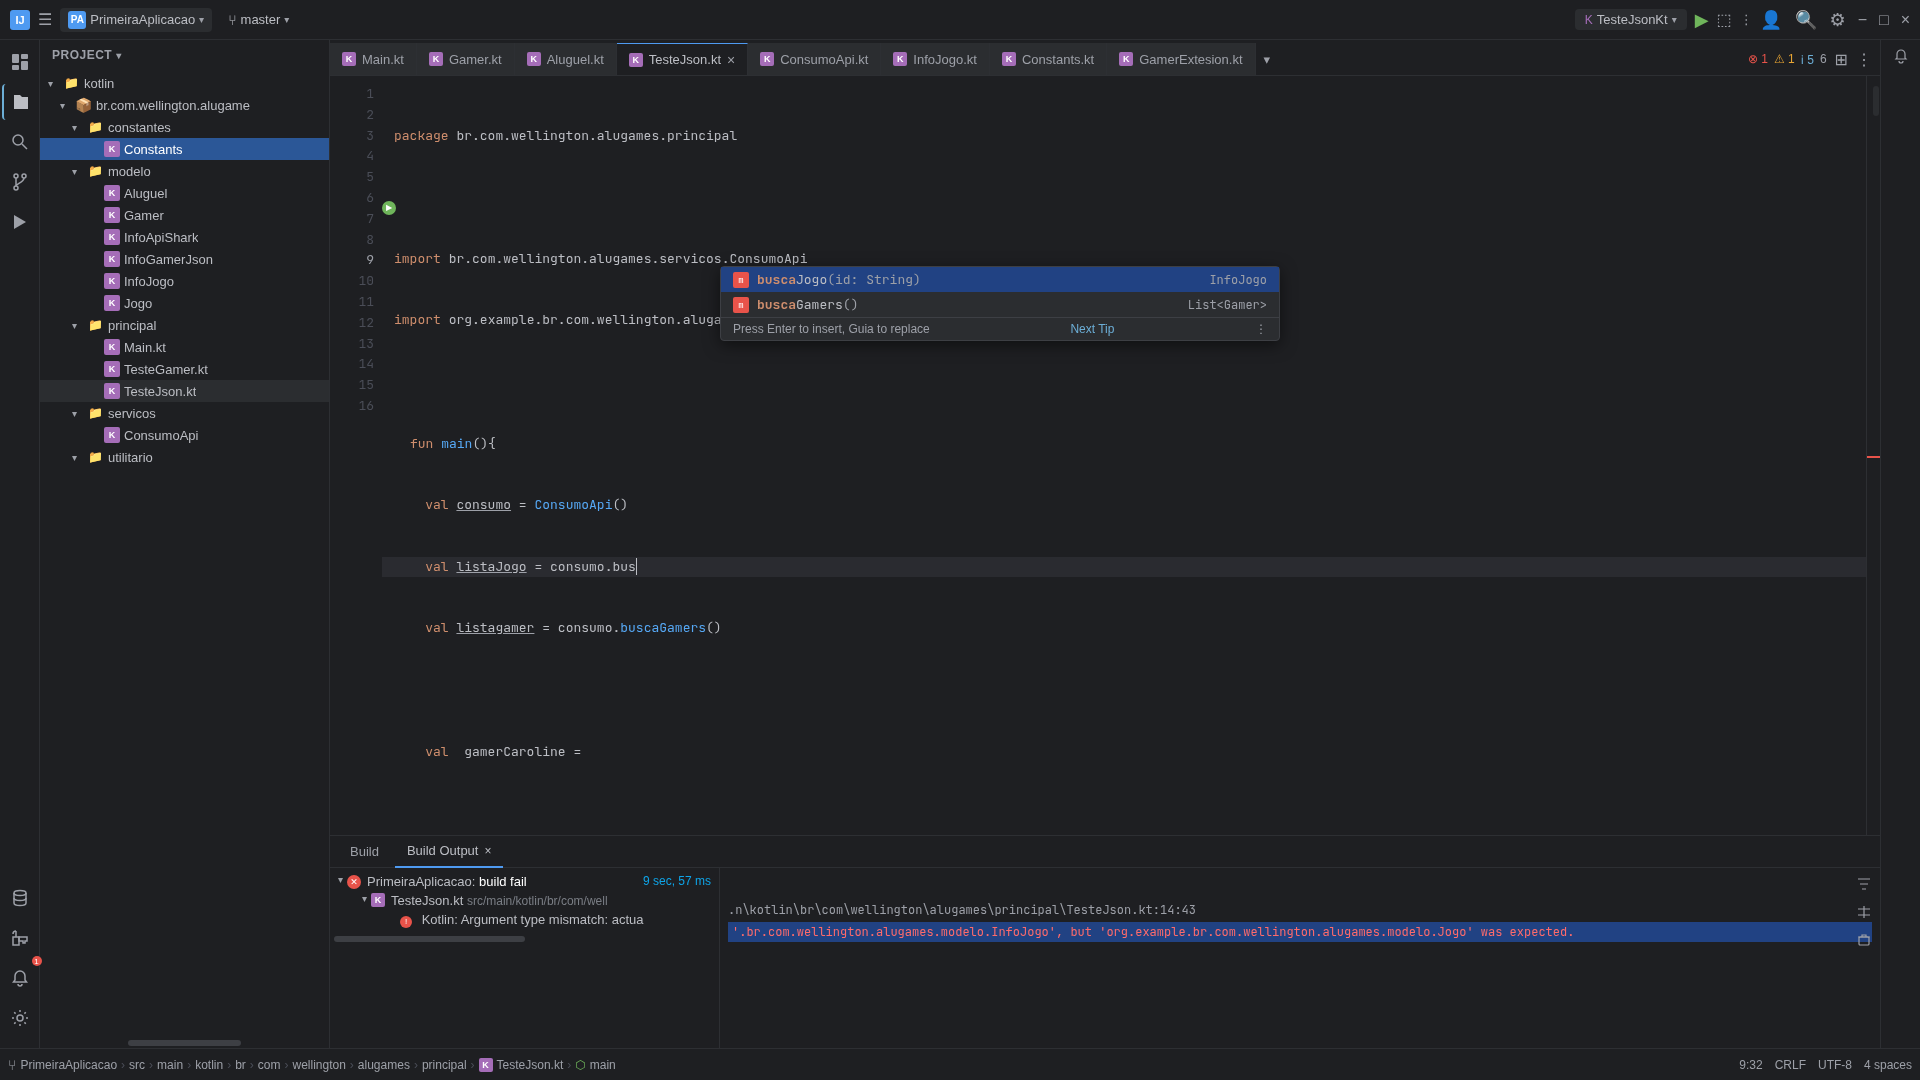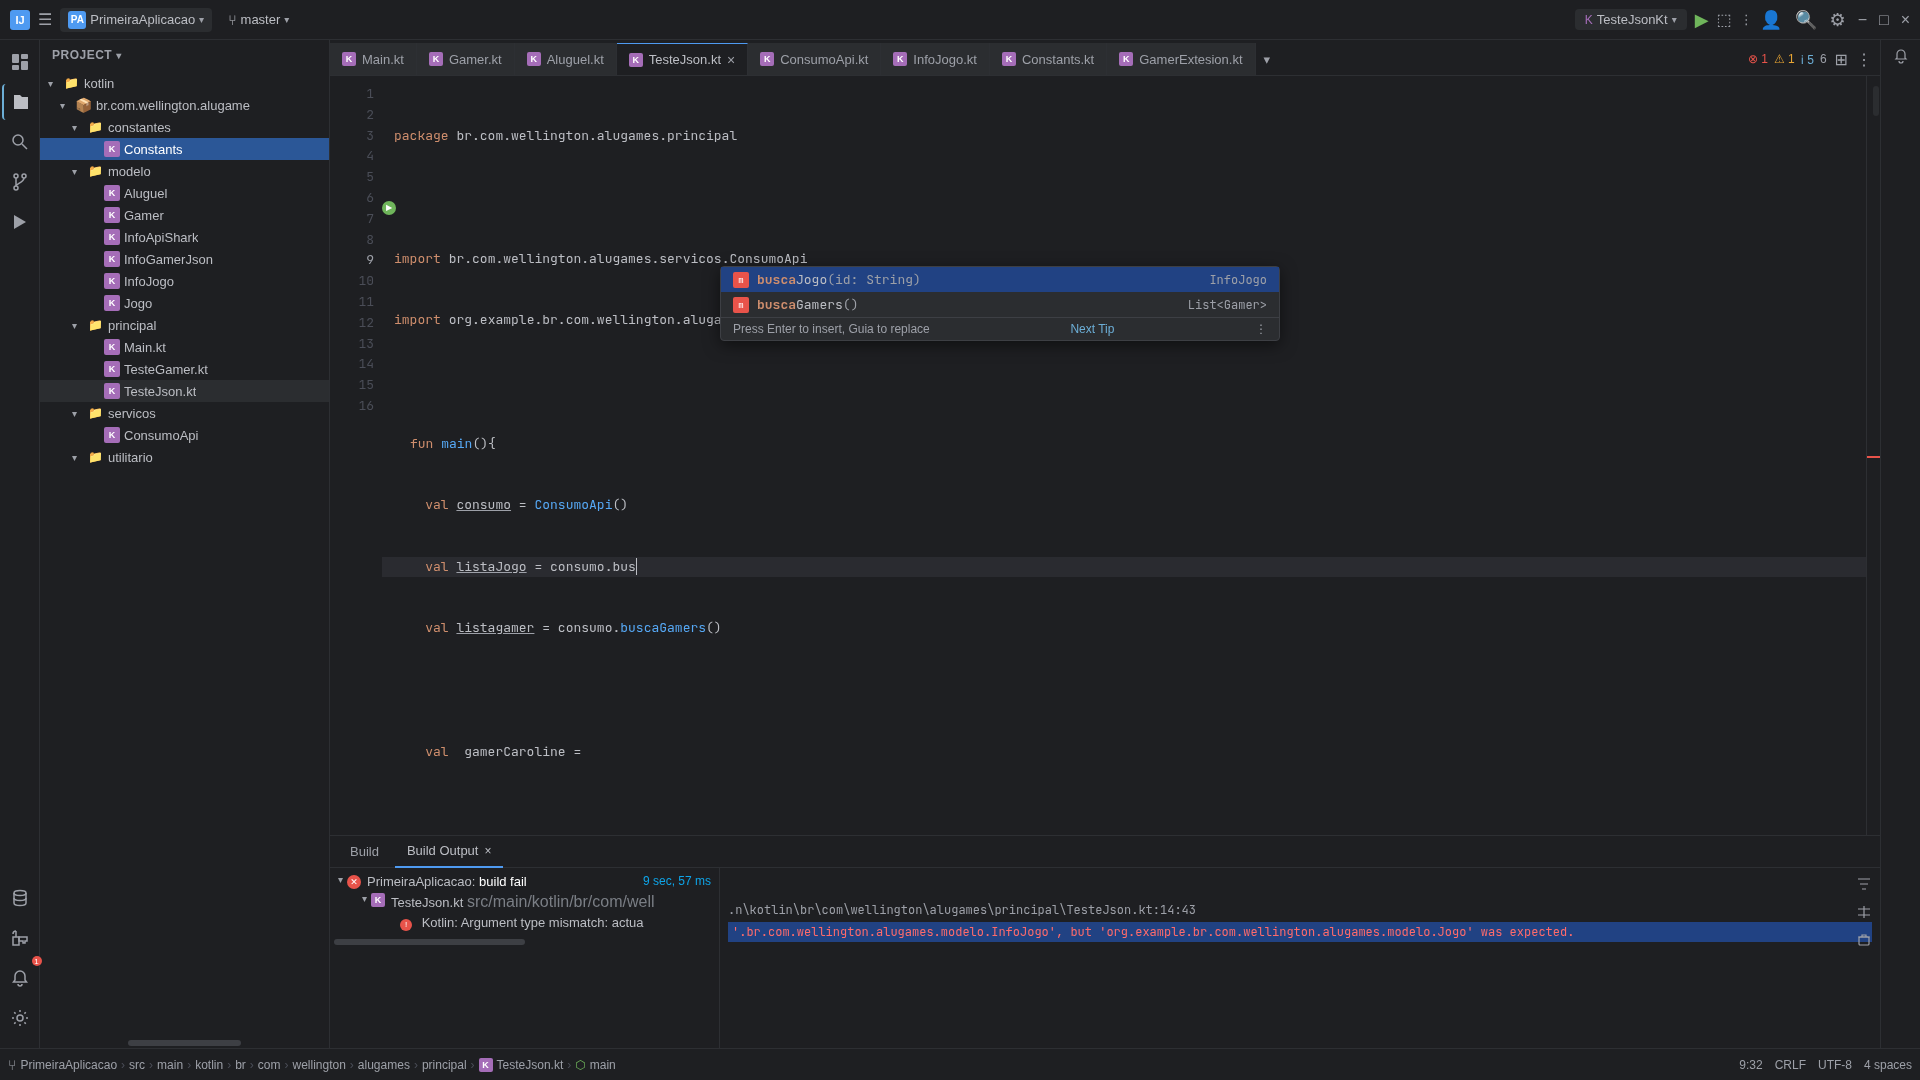--- a/index.html
+++ b/index.html
@@ -905,21 +905,21 @@
               </div>
               <span class="build-item-time">9 sec, 57 ms</span>
             </div>
 
             <div style="padding-left:24px;">
               <div class="build-item">
                 <span class="expand-arrow">▾</span>
                 <span class="tree-icon" style="background:#a56db8;border-radius:2px;color:white;font-size:9px;font-weight:bold;width:14px;height:14px;display:inline-flex;align-items:center;justify-content:center;margin-right:6px;">K</span>
                 <span class="build-item-label">
                   <span>TesteJson.kt</span>
-                  <span style="color:#7a7e85;font-size:16px;"> src/main/kotlin/br/com/well</span>
+                  <span style="color:#7a7e85;font-size:12px;"> src/main/kotlin/br/com/well</span>
                 </span>
               </div>
 
               <div class="error-msg">
                 <span class="error-icon">!</span>
                 <span>Kotlin: Argument type mismatch: actua</span>
               </div>
             </div>
           </div>
 

